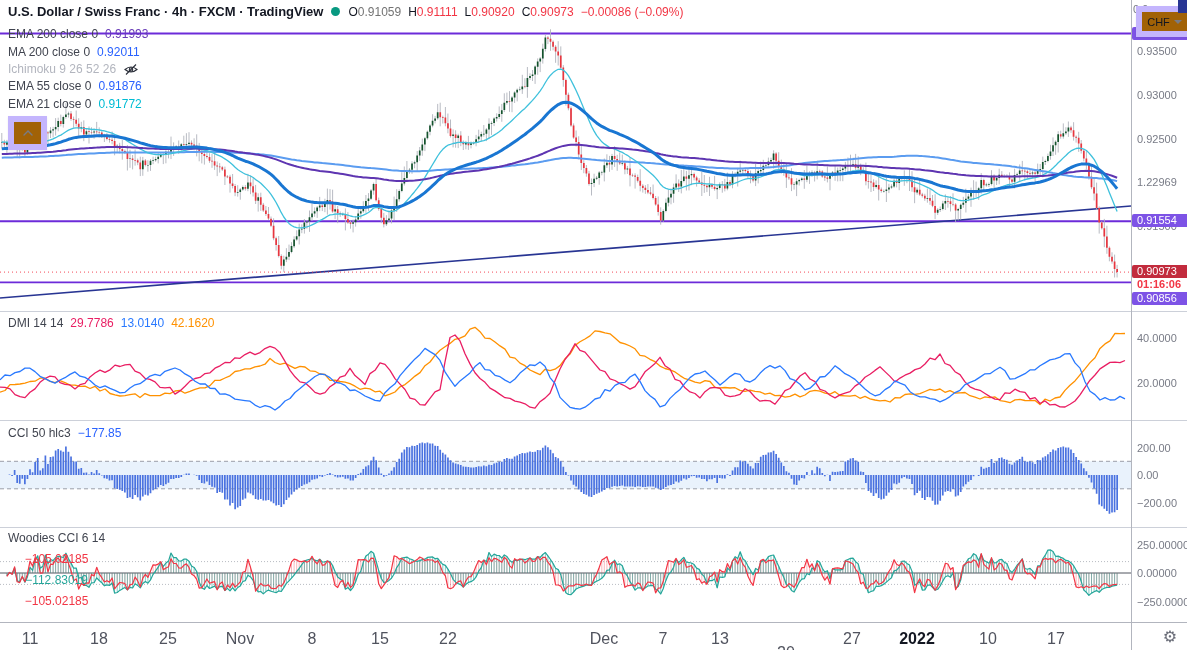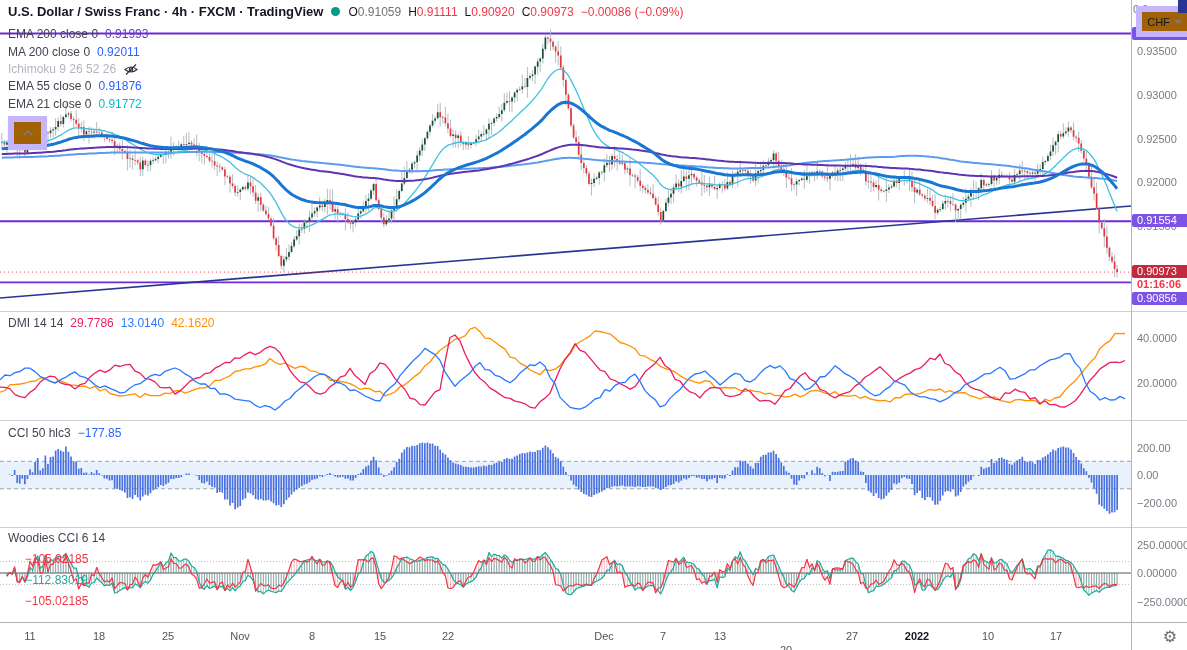--- a/index.html
+++ b/index.html
@@ -12,21 +12,21 @@
               color:#40444f;white-space:nowrap;}
   .legend-row .val{font-weight:500;}
   .title-row{position:absolute;top:4px;left:8px;display:flex;align-items:center;gap:8px;
              font-size:13px;font-weight:600;color:#131722;white-space:nowrap;}
   .status-dot{width:9px;height:9px;border-radius:50%;}
   .ohlc{display:flex;gap:7px;font-size:12px;font-weight:500;}
   .ohlc .lab{color:#131722;font-weight:400;}
   .axis-label{position:absolute;left:1137px;font-size:11px;color:#787b86;white-space:nowrap;}
   .badge{position:absolute;left:1132px;width:53px;font-size:11px;font-weight:500;color:#fff;
          border-radius:2px;text-align:left;padding:1px 0 1px 5px;line-height:11px;}
-  .time-label{position:absolute;top:630px;font-size:11px;color:#50535e;transform:translateX(-50%);}
+  .time-label{position:absolute;top:630px;font-size:16px;color:#50535e;transform:translateX(-50%);}
   .btn{position:absolute;background:#a16207;border:6px solid #c4b5fd;border-radius:0;
        display:flex;align-items:center;justify-content:center;box-shadow:0 1px 2px rgba(40,40,60,.08);
        cursor:pointer;}
   #chf-btn{left:1136px;top:6px;width:45px;height:19px;font-size:11px;color:#131722;gap:4px;}
   .caret{width:0;height:0;border-left:4px solid transparent;border-right:4px solid transparent;
          border-top:4px solid #787b86;}
   #collapse-btn{left:8px;top:116px;width:27px;height:22px;}
   #gear{position:absolute;left:1158px;top:627px;width:24px;height:22px;font-family:"DejaVu Sans",sans-serif;
         font-size:16px;color:#6a6d78;text-align:center;cursor:pointer;}
   #corner-chip{position:absolute;left:1178px;top:0;width:9px;height:13px;background:#283593;}
@@ -141,21 +141,21 @@
   <div id="collapse-btn" class="btn">
     <svg width="14" height="10" viewBox="0 0 14 10" style="position:static">
       <path d="M3 7 L7 3 L11 7" fill="none" stroke="#787b86" stroke-width="1.4" stroke-linecap="round"></path>
     </svg>
   </div>
 
   <div id="price-axis">
       <div class="axis-label" style="top: 45px;">0.93500</div>
       <div class="axis-label" style="top: 88.75px;">0.93000</div>
       <div class="axis-label" style="top: 132.5px;">0.92500</div>
-      <div class="axis-label" style="top: 176.25px;">0.92000</div>
+      <div class="axis-label" style="top: 176.25px;">1.22969</div>
       <div class="axis-label" style="top: 220px;">0.91500</div>
       <div class="axis-label" style="top: 332px;">40.0000</div>
       <div class="axis-label" style="top: 377px;">20.0000</div>
       <div class="axis-label" style="top: 441.5px;">200.00</div>
       <div class="axis-label" style="top: 469px;">0.00</div>
       <div class="axis-label" style="top: 496.5px;">−200.00</div>
       <div class="axis-label" style="top: 538.5px;">250.00000</div>
       <div class="axis-label" style="top: 567px;">0.00000</div>
       <div class="axis-label" style="top: 595.5px;">−250.0000</div>
       <div class="badge" style="top: 27px; background: rgb(125, 83, 230);">0.93700</div>

